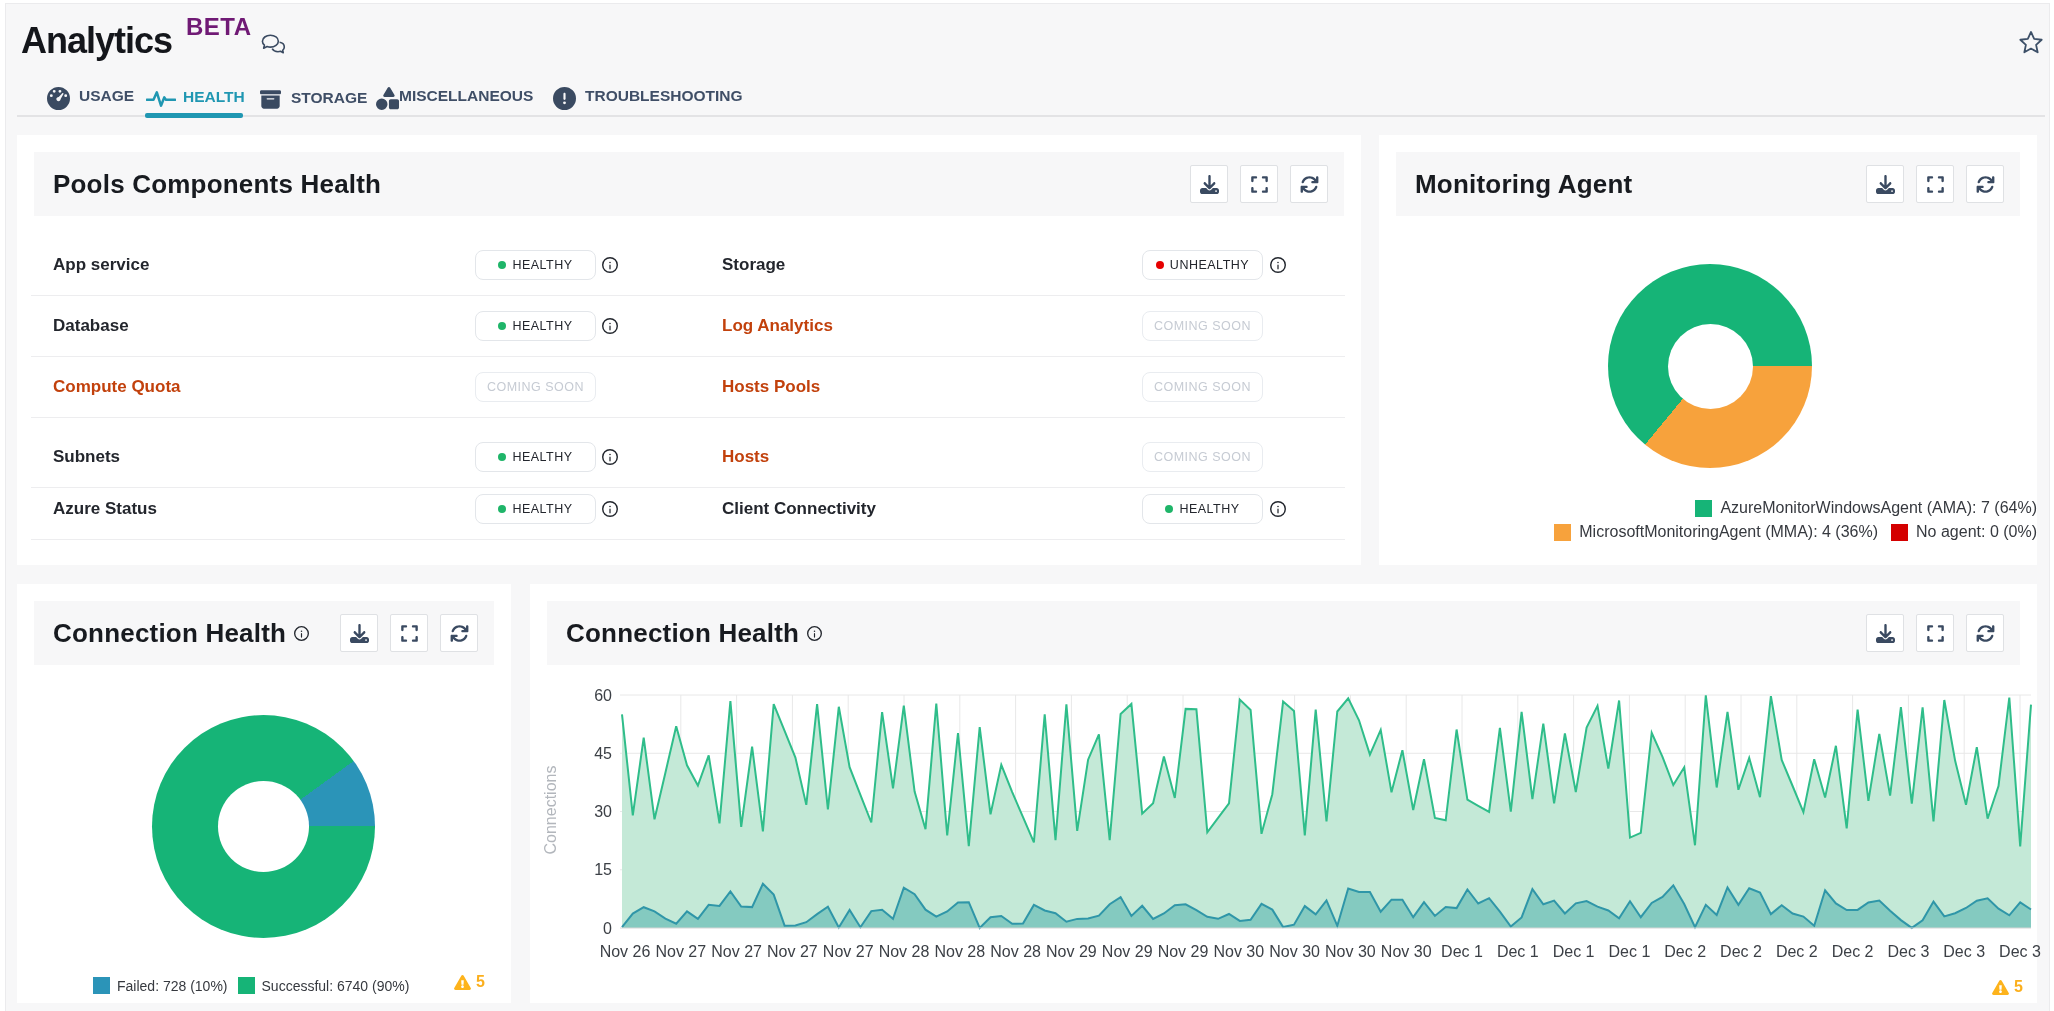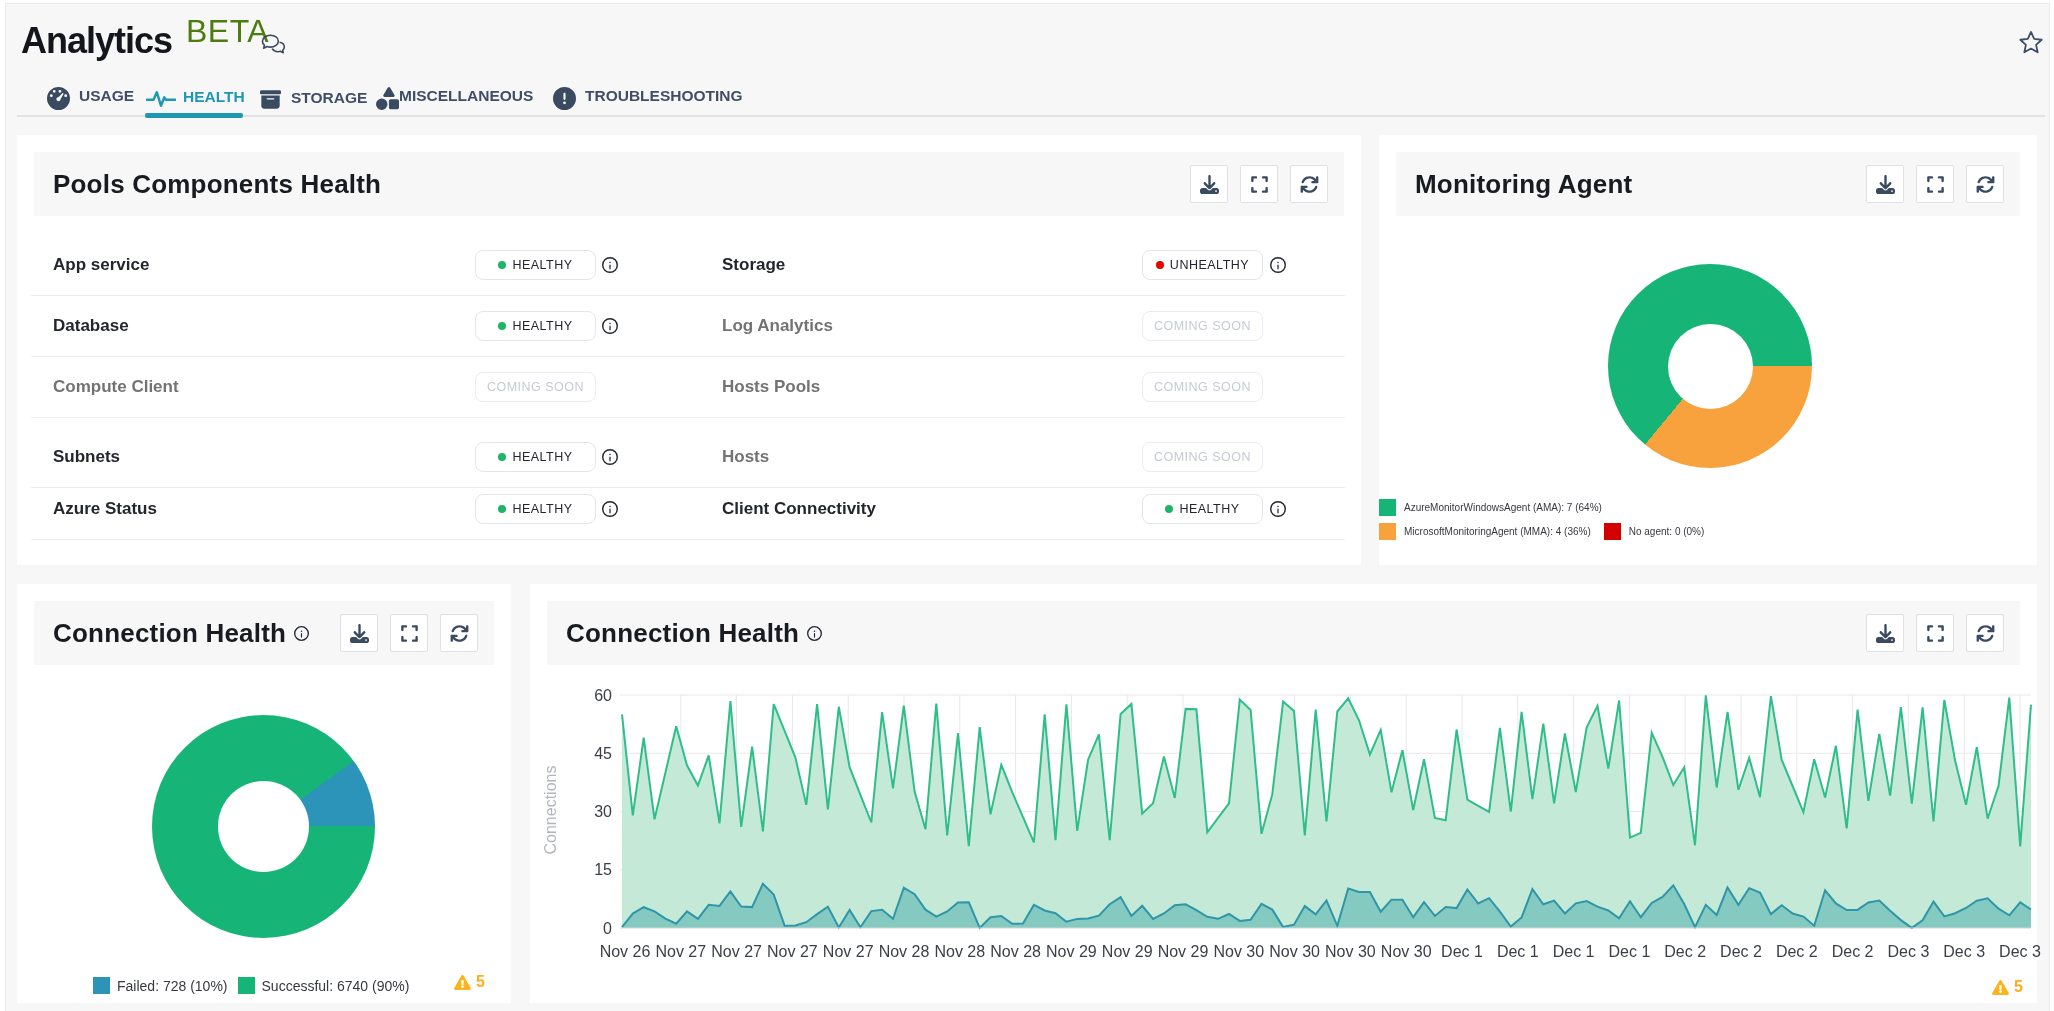--- a/index.html
+++ b/index.html
@@ -4,35 +4,35 @@
 * { margin:0; padding:0; box-sizing:border-box; }
 body { width:2054px; height:1011px; background:#fff; font-family:"Liberation Sans",sans-serif; position:relative; overflow:hidden; }
 .bg { position:absolute; left:5px; top:3px; width:2045px; height:1008px; background:#f7f7f8; border:1px solid #ebebed; border-bottom:none; }
 .card { position:absolute; background:#fff; }
 .chead { position:absolute; left:17px; right:17px; top:17px; height:64px; background:#f7f7f8; display:flex; align-items:center; }
 .ctitle { font-size:26px; font-weight:700; color:#181b20; margin-left:19px; letter-spacing:0.2px; white-space:nowrap; }
 .ibtn { width:38px; height:38px; background:#fff; border:1px solid #dfe1e4; border-radius:2px; display:flex; align-items:center; justify-content:center; margin-left:12px; flex:none; }
 .btns { margin-left:auto; margin-right:16px; display:flex; }
 .trow { position:absolute; left:14px; right:16px; height:61px; border-bottom:1px solid #ededef;text-align:center; }
 .lbl { position:absolute; top:50%; transform:translateY(-50%); font-size:17px; font-weight:700; color:#23262d; white-space:nowrap; }
-.lbl.gray { color:#737373; }
+.lbl.gray { color:#c2410c; }
 .pillwrap { position:absolute; top:50%; transform:translateY(-50%); }
 .iwrap { position:absolute; top:50%; transform:translateY(-50%); height:16px; }
 .pill { width:121px; height:30px; border:1px solid #e3e6ea; border-radius:8px; background:#fff; display:flex; align-items:center; justify-content:center; font-size:12.5px; letter-spacing:0.5px; color:#23262d; font-weight:400; white-space:nowrap; }
 .pill.soon { color:#c6cbd3; border-color:#e9ecf0; }
 .dot { width:8px; height:8px; border-radius:50%; margin-right:6px; flex:none; }
-.legend { position:absolute; display:flex; align-items:center; justify-content:flex-start; font-size:10px; color:#36393f; white-space:nowrap; }
+.legend { position:absolute; display:flex; align-items:center; justify-content:flex-end; font-size:16px; color:#36393f; white-space:nowrap; }
 .sw { width:17px; height:17px; display:inline-block; margin-right:8px; flex:none; }
 .tab { position:absolute; display:flex; align-items:flex-start; font-size:15.5px; font-weight:700; color:#3f4e66; letter-spacing:0; }
 </style></head>
 <body>
 <div class="bg"></div>
 
 <div style="position:absolute;left:21px;top:20px;font-size:36px;font-weight:700;color:#14161b;letter-spacing:-1px;">Analytics</div>
-<div style="position:absolute;left:186px;top:13px;font-size:32px;font-weight:400;color:#4d7c0f;letter-spacing:0.5px;">BETA</div>
+<div style="position:absolute;left:186px;top:13px;font-size:24px;font-weight:700;color:#701a75;letter-spacing:0.5px;">BETA</div>
 <div style="position:absolute;left:261px;top:34px;"><svg width="25" height="20" viewBox="0 0 28 22">
 <path fill="none" stroke="#3a4a61" stroke-width="1.8" stroke-linejoin="round" d="M10.5 1.2c-4.9 0-8.9 3-8.9 6.7 0 1.7.8 3.2 2.2 4.4l-.8 3.4 3.8-1.9c1.1.4 2.4.7 3.7.7 4.9 0 8.9-3 8.9-6.7s-4-6.6-8.9-6.6z"></path>
 <path fill="none" stroke="#3a4a61" stroke-width="1.8" stroke-linejoin="round" d="M20.8 9.1c3 .5 5.3 2.6 5.3 5.2 0 1.4-.7 2.7-1.8 3.7l.6 2.7-3-1.5c-.9.3-1.9.5-2.9.5-2.9 0-5.4-1.4-6.5-3.4"></path>
 </svg></div>
 <div style="position:absolute;left:2018px;top:29px;"><svg width="26" height="25" viewBox="0 0 576 512">
       <path fill="none" stroke="#3d5068" stroke-width="40" stroke-linejoin="round" d="M288 45l70 153 167 19-124 113 34 165-147-83-147 83 34-165L51 217l167-19z"></path>
     </svg></div>
 
 <div class="tab" style="left:47px;top:87px;">
     <svg width="23" height="23" viewBox="0 0 512 512">
@@ -113,21 +113,21 @@
 <div class="iwrap" style="left:571px"><svg width="16" height="16" viewBox="0 0 512 512" style="flex:none">
             <path fill="#23272e" d="M256 512A256 256 0 1 0 256 0a256 256 0 1 0 0 512zm0-466a210 210 0 1 1 0 420 210 210 0 1 1 0-420zm-26 130a26 26 0 1 1 52 0 26 26 0 1 1-52 0zm6 86c0-11 9-20 20-20s20 9 20 20v116c0 11-9 20-20 20s-20-9-20-20V232z"></path>
           </svg></div>
 <div class="lbl gray" style="left:691px">Log Analytics</div>
 <div class="pillwrap" style="left:1111px">
           <div class="pill soon">COMING SOON</div>
         </div>
 <div class="iwrap" style="left:1239px"></div>
 </div>
       <div class="trow" style="top:122px">
-<div class="lbl gray" style="left:22px">Compute Client</div>
+<div class="lbl gray" style="left:22px">Compute Quota</div>
 <div class="pillwrap" style="left:444px">
           <div class="pill soon">COMING SOON</div>
         </div>
 <div class="iwrap" style="left:571px"></div>
 <div class="lbl gray" style="left:691px">Hosts Pools</div>
 <div class="pillwrap" style="left:1111px">
           <div class="pill soon">COMING SOON</div>
         </div>
 <div class="iwrap" style="left:1239px"></div>
 </div>

